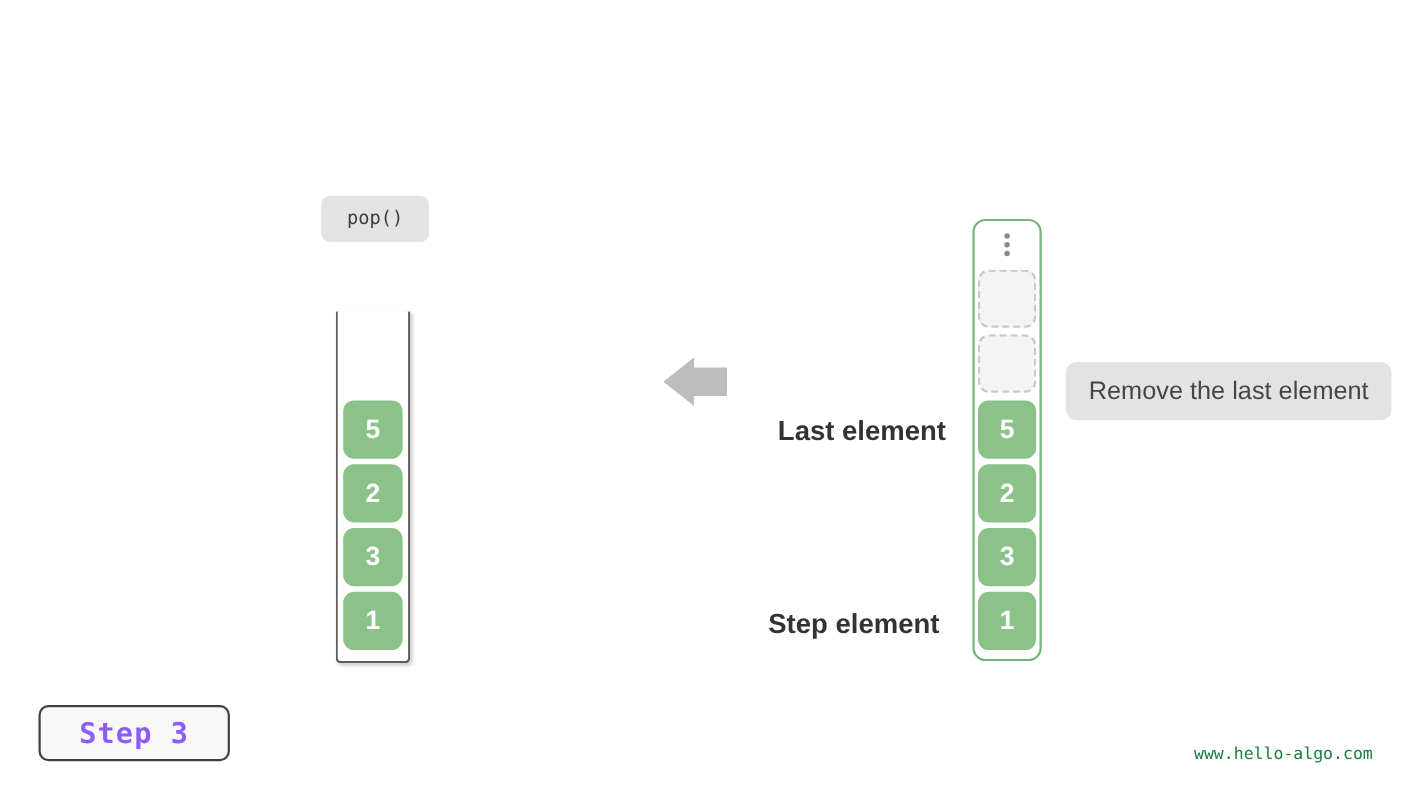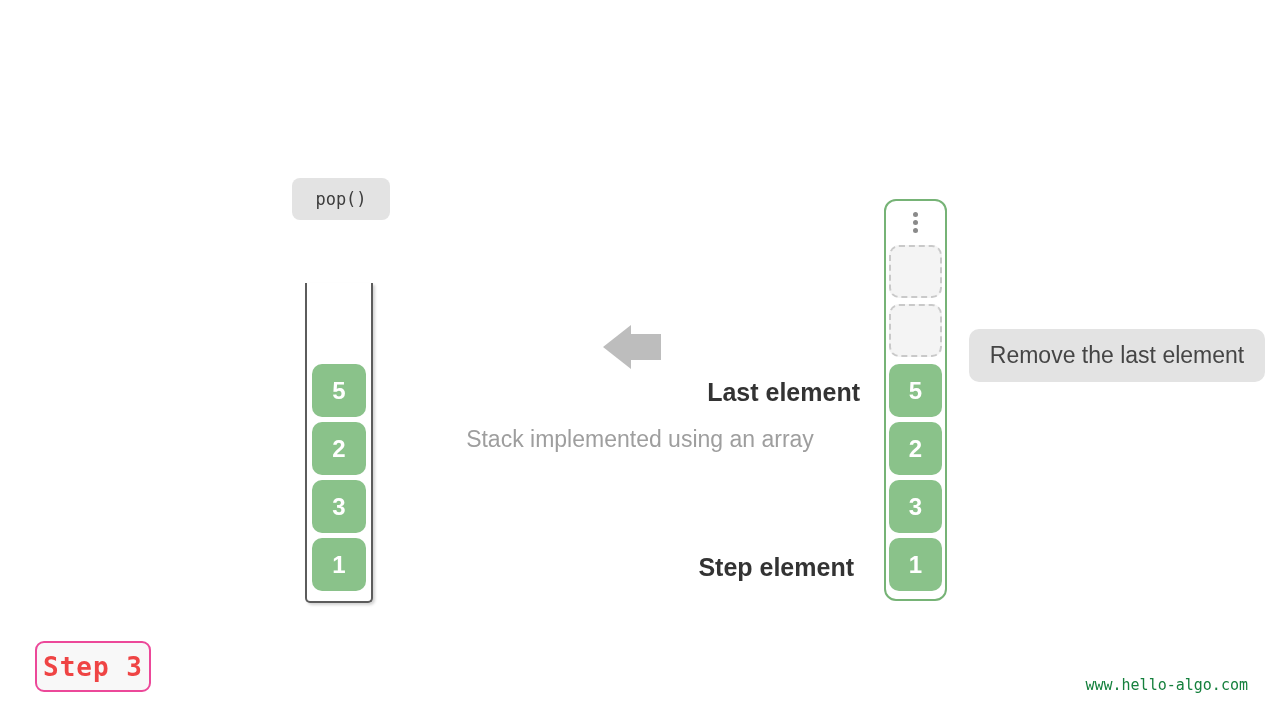--- a/index.html
+++ b/index.html
@@ -93,24 +93,24 @@
     position: absolute; left: 969px; top: 306px;
     width: 296px; height: 53px;
     background: #e3e3e3; border-radius: 10px;
     display: flex; align-items: center; justify-content: center;
     font-size: 23px; color: #454545; white-space: nowrap; margin-top: 23px;
   }
 
   
   .step-box {
     position: absolute; left: 35px; top: 641px;
-    width: 116px; height: 51px;
-    background: #f8f8f8; border: 2px solid #ec4899; border-radius: 9px;
+    width: 174px; height: 51px;
+    background: #f8f8f8; border: 2px solid #404040; border-radius: 9px;
     display: flex; align-items: center; justify-content: center;
-    font-size: 26px; font-weight: bold; color: #ef4444;
+    font-size: 26px; font-weight: bold; color: #8b5cf6;
     letter-spacing: 1px;
   }
 
   
   .watermark {
     position: absolute; right: 32px; top: 676px;
     font-size: 15px; color: #15803d; white-space: nowrap;
   }
 </style>
 </head>
@@ -129,21 +129,20 @@
     <div class="cell">1</div>
   </div>
 
   <div class="arrow-wrap">
     <svg width="58" height="44" viewBox="0 0 58 44" aria-hidden="true">
       <polygon points="0,22 28,0 28,9 58,9 58,35 28,35 28,44" fill="#bdbdbd"></polygon>
     </svg>
   </div>
 
   <div class="lbl lbl-last">Last element</div>
-  <div class="caption">Stack implemented using an array</div>
   <div class="lbl lbl-first">Step element</div>
 
   <div class="array-box">
     <div class="ellipsis">
       <span class="dot"></span>
       <span class="dot"></span>
       <span class="dot"></span>
     </div>
     <div class="slot-empty s1"></div>
     <div class="slot-empty s2"></div>

